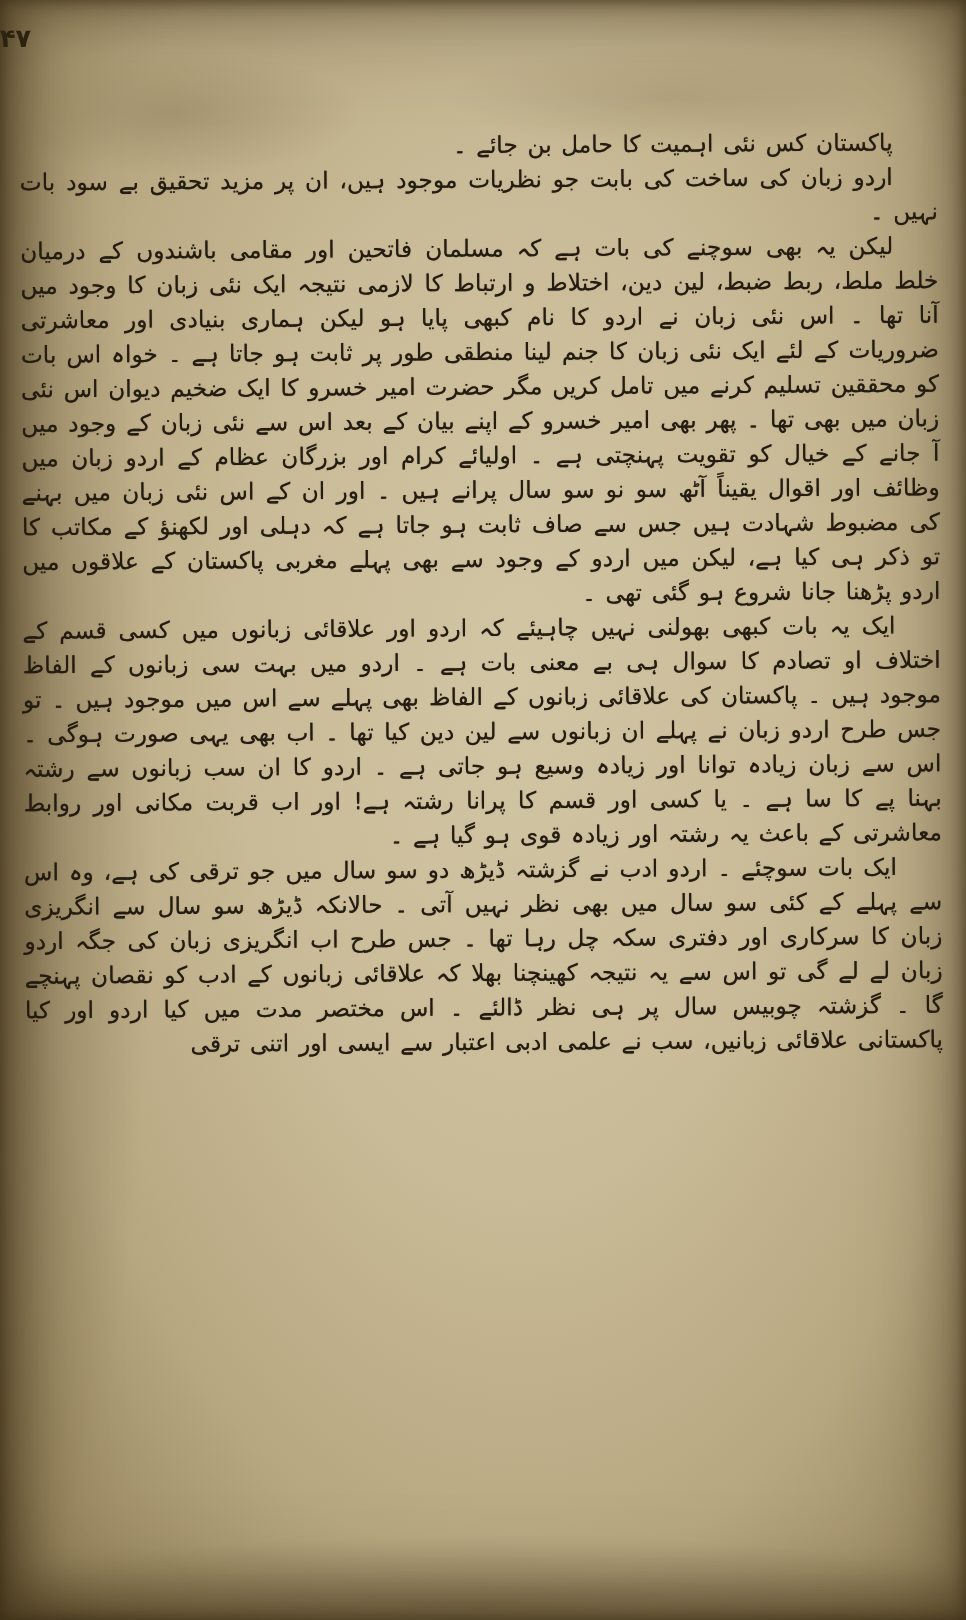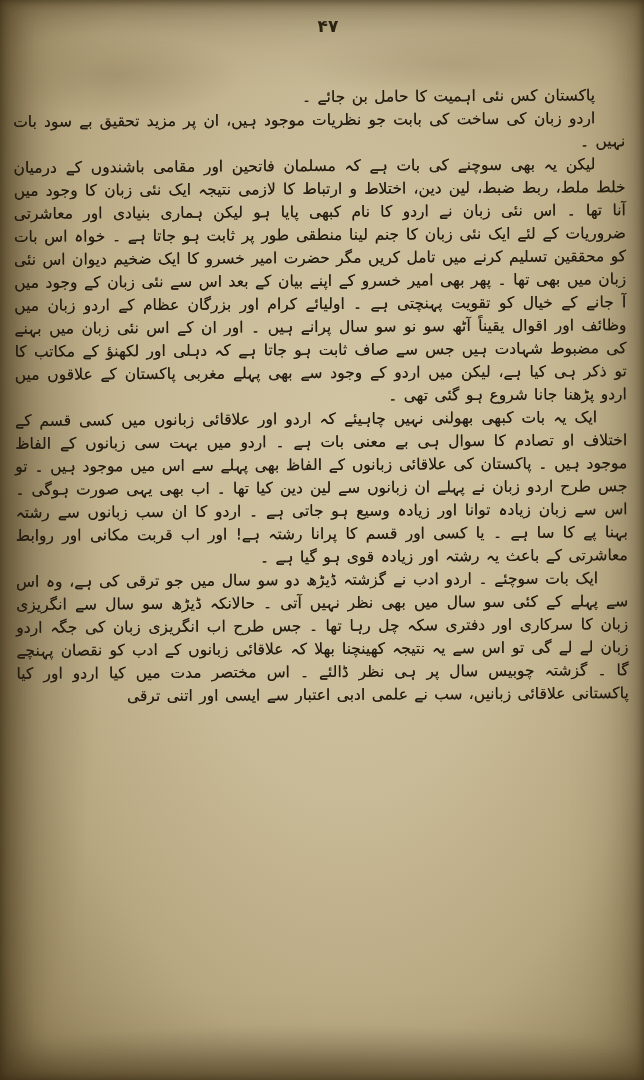--- a/index.html
+++ b/index.html
@@ -35,26 +35,25 @@
       radial-gradient(ellipse 220px 50px at 70% 6%, rgba(110, 92, 58, 0.20), transparent 70%),
       radial-gradient(ellipse 120px 700px at 2% 50%, rgba(80, 64, 34, 0.30), transparent 75%),
       radial-gradient(ellipse 500px 60px at 50% 99%, rgba(80, 64, 34, 0.35), transparent 75%);
     pointer-events: none;
   }
   .page-number {
     position: absolute;
     top: 16px;
     left: 0;
     right: 0;
-    text-align: center;
+    text-align: left;
     font-size: 17px;
     font-weight: bold;
     color: #2b2212;
     letter-spacing: 1px;
-    padding-left: 12px;
   }
   .body-text {
     position: absolute;
     top: 86px;
     right: 16px;
     left: 16px;
     bottom: 10px;
     transform: rotate(-0.35deg);
     direction: rtl;
   }

